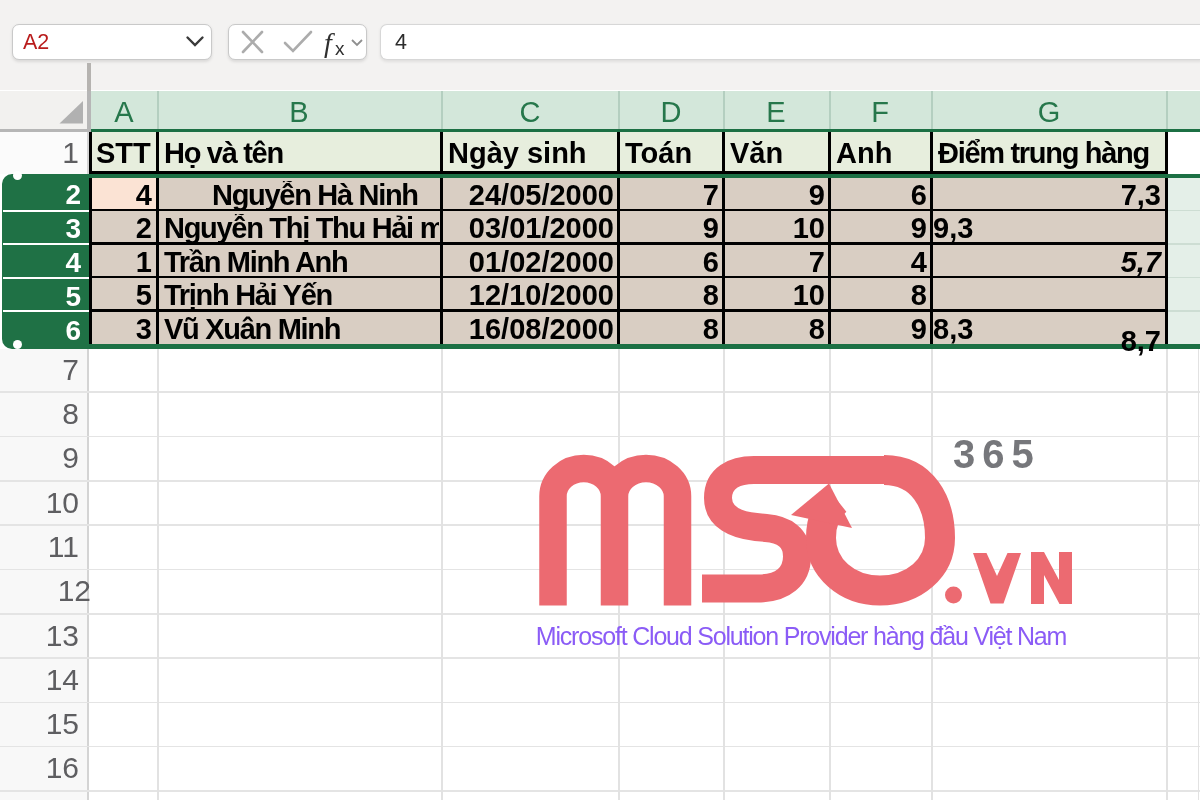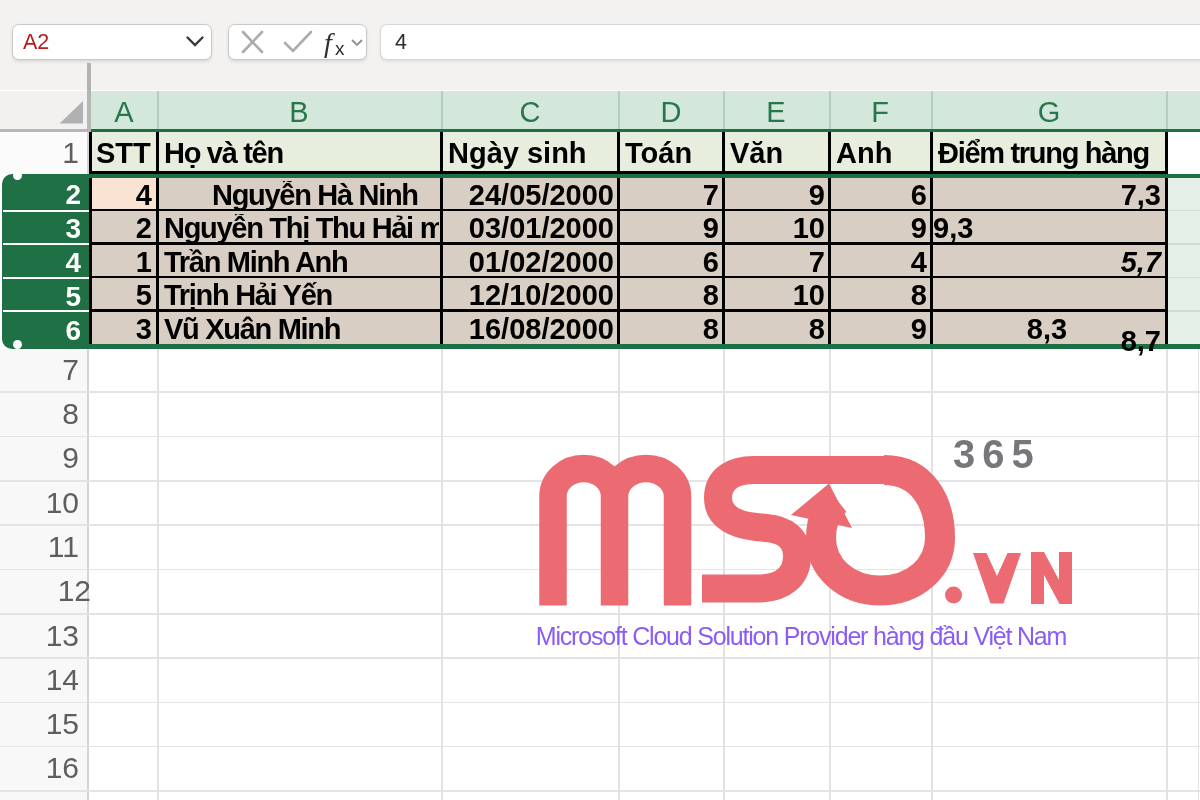--- a/index.html
+++ b/index.html
@@ -183,21 +183,21 @@
   <div class="abs cellfont" style="left:725px;top:281px;width:100px;text-align:right;">10</div>
   <div class="abs cellfont" style="left:831px;top:281px;width:96px;text-align:right;">8</div>
   <div class="abs cellfont" style="left:933px;top:281px;width:228px;text-align:right;margin-top:46px;">8,7</div>
 
   <div class="abs cellfont" style="left:90px;top:315px;width:62px;text-align:right;">3</div>
   <div class="abs cellfont tight" style="left:164px;top:315px;width:272px;overflow:hidden;white-space:nowrap;">Vũ Xuân Minh</div>
   <div class="abs cellfont" style="left:444px;top:315px;width:170px;text-align:right;">16/08/2000</div>
   <div class="abs cellfont" style="left:620px;top:315px;width:99px;text-align:right;">8</div>
   <div class="abs cellfont" style="left:725px;top:315px;width:100px;text-align:right;">8</div>
   <div class="abs cellfont" style="left:831px;top:315px;width:96px;text-align:right;">9</div>
-  <div class="abs cellfont" style="left:933px;top:315px;width:228px;text-align:center;">8,3</div>
+  <div class="abs cellfont" style="left:933px;top:315px;width:228px;text-align:left;">8,3</div>
 
   <svg class="abs" style="left:530px;top:435px;" width="560" height="230" viewBox="530 435 560 230">
 
     <path d="M553 605.6 L553 496.2 A 30.75 27.7 0 0 1 614.5 496.2 L614.5 605.6 M614.5 496.2 A 31.5 27.7 0 0 1 677.5 496.2 L677.5 605.6" fill="none" stroke="#ec6a71" stroke-width="27.5"></path>
 
     <path d="M702 588.5 L758 588.5 C783 588.5 797 576 797 556.5 C797 537.5 784 529.5 766 528 L756 527 C736 525 718 517 718 498 C718 478 734 470 754 470 L886 470" fill="none" stroke="#ec6a71" stroke-width="28"></path>
 
     <path d="M884 470 C923 470 940 503 940 538 C940 568 914 590.5 880 590.5 C847 590.5 821 568 821 538 C821 521 827 508 837 500" fill="none" stroke="#ec6a71" stroke-width="30"></path>
 
     <path d="M791 515 L829 483.5 L852 528 Z" fill="#ec6a71"></path>

